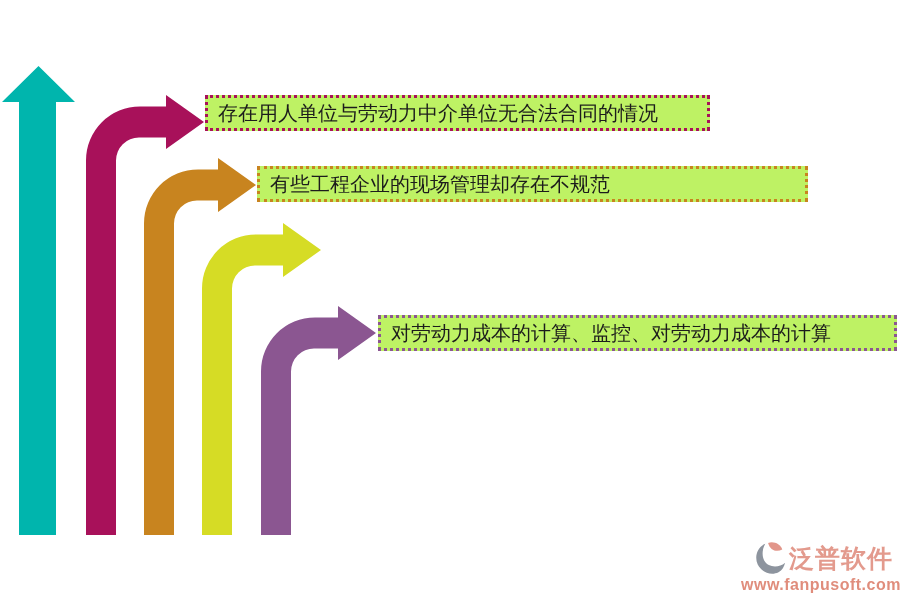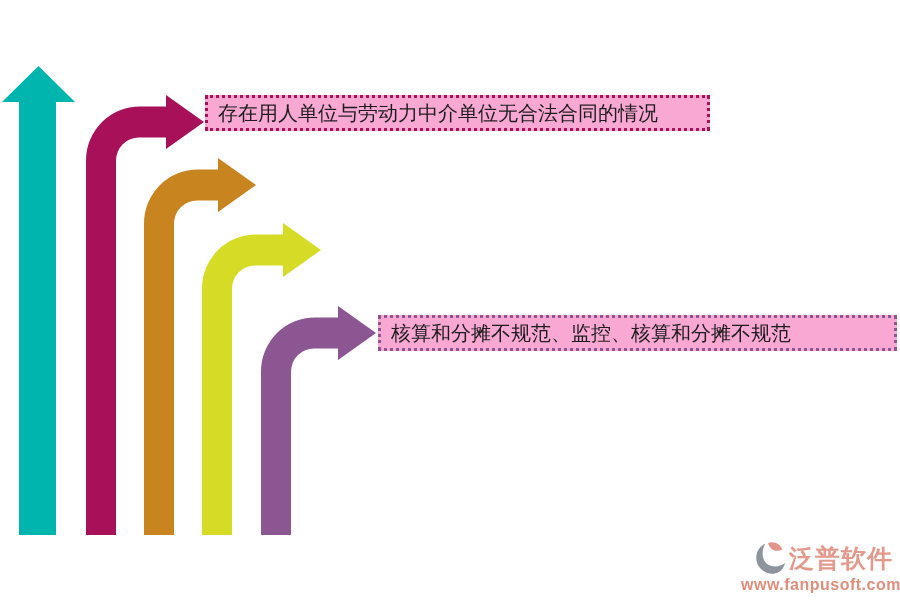--- a/index.html
+++ b/index.html
@@ -19,21 +19,21 @@
     position: absolute;
     left: 0;
     top: 0;
   }
   .label-box {
     position: absolute;
     box-sizing: border-box;
     height: 36px;
     border-width: 3px;
     border-style: dotted;
-    background: #f9a8d4;
+    background: #bef264;
     display: flex;
     align-items: center;
     padding: 0 10px;
     font-size: 20px;
     line-height: 30px;
     white-space: nowrap;
     overflow: hidden;
   }
   .box-1 { left: 205px; top: 95px;  width: 505px; }
   .box-2 { left: 257px; top: 166px; width: 551px; }
@@ -86,24 +86,27 @@
 
     <path d="M202 535 L202 288.5 A54 54 0 0 1 256 234.5 L283 234.5 L283 223 L321 250 L283 277 L283 265.5 L255 265.5 A23 23 0 0 0 232 288.5 L232 535 Z" fill="#d6dc25"></path>
 
     <path d="M261 535 L261 371.5 A54 54 0 0 1 315 317.5 L338 317.5 L338 306 L376 333 L338 360 L338 348.5 L314 348.5 A23 23 0 0 0 291 371.5 L291 535 Z" fill="#8b5691"></path>
   </svg>
 
   <div class="label-box box-1" style="border-color: rgb(168, 17, 90);">
     <span style="color: rgb(28, 28, 28);">存在用人单位与劳动力中介单位无合法合同的情况</span>
   </div>
 
+  <div class="label-box box-2" style="border-color: rgb(200, 132, 31);">
+    <span style="color: rgb(28, 28, 28);">有些工程企业的现场管理却存在不规范</span>
+  </div>
 
 
   <div class="label-box box-4" style="border-color: rgb(139, 86, 145);">
-    <span style="color: rgb(28, 28, 28);">核算和分摊不规范、监控、核算和分摊不规范</span>
+    <span style="color: rgb(28, 28, 28);">对劳动力成本的计算、监控、对劳动力成本的计算</span>
   </div>
 
   <div class="logo">
     <div class="logo-row">
       <svg class="logo-icon-svg" viewBox="0 0 36 36">
         <path d="M13 3 C 5 6, 1 16, 5 25 C 9 33, 19 37, 27 33 C 31 31, 33 27, 34 23 C 27 29, 16 28, 12 21 C 9 15, 10 8, 13 3 Z" fill="#8d949e"></path>
         <path d="M16 2 C 22 0, 29 3, 31 9 C 25 12, 18 10, 16 2 Z" fill="#e2968a"></path>
       </svg>
       <span class="logo-title" style="color: rgb(227, 154, 141);">泛普软件</span>
     </div>

